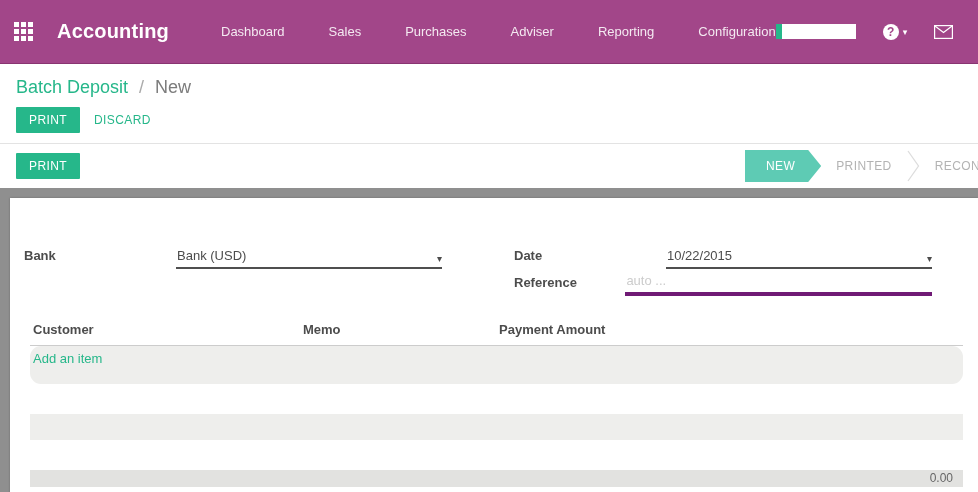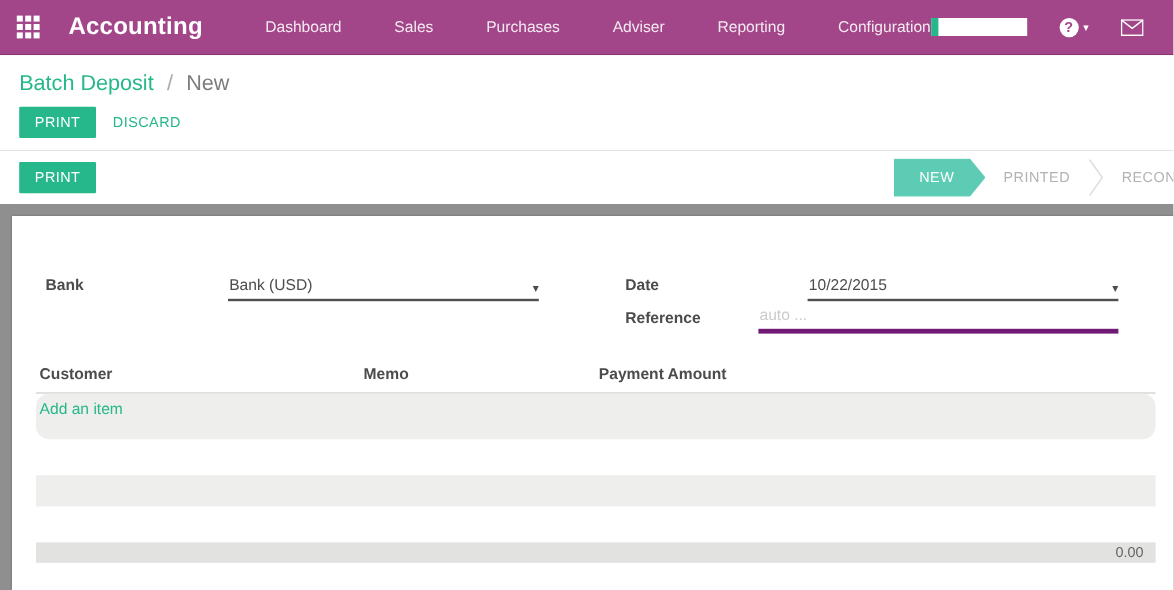--- a/index.html
+++ b/index.html
@@ -1,20 +1,20 @@
 <!DOCTYPE html>
 <html><head>
 <meta charset="utf-8">
 <style>
   * { margin:0; padding:0; box-sizing:border-box; }
   html,body { width:978px; height:492px; overflow:hidden;
     font-family:"Liberation Sans", sans-serif; background:#fff; }
 
   
-  .navbar { height:46px; background:#a24689; display:flex; align-items:center;
+  .navbar { height:64px; background:#a24689; display:flex; align-items:center;
     padding:0 12px 0 14px; border-bottom:1px solid rgba(60,0,45,.25); color:#fff; }
   .apps-icon { width:20px; height:19px; display:grid; cursor:pointer;
     grid-template-columns:repeat(3,5px); grid-template-rows:repeat(3,5px); gap:2px; }
   .apps-icon span { background:#fff; }
   .brand { font-size:20px; font-weight:bold; margin-left:24px; letter-spacing:.2px; }
   .menu { display:flex; gap:44px; margin-left:52px; font-size:13px; }
   .menu-item { color:#f4e9f1; cursor:pointer; white-space:nowrap; }
   .nav-right { margin-left:auto; display:flex; align-items:center; gap:27px; }
   .planner-bar { width:80px; height:15px; background:#fff; position:relative; cursor:pointer; }
   .planner-bar .fill { position:absolute; left:0; top:0; bottom:0; width:6px; background:#26b78a; }
@@ -45,21 +45,21 @@
   .step { font-size:12px; letter-spacing:.4px; height:32px; line-height:32px; }
   .step-active { background:#5ecbb4; color:#fff; padding:0 26px 0 21px; cursor:default;
     clip-path:polygon(0 0, calc(100% - 13px) 0, 100% 50%, calc(100% - 13px) 100%, 0 100%); }
   .step-inactive { color:#b3b3b3; padding:0 15px; background:#fff; cursor:pointer; }
   .chev-sep { display:block; }
 
   
   .main { height:331px; background:#8f8f8f; padding:10px 0 0 10px; }
   .sheet { background:#fff; height:312px; box-shadow:0 0 2px rgba(0,0,0,.25); padding-top:44px; }
 
-  .fields { display:flex; gap:72px; padding:0 46px 0 28px; }
+  .fields { display:flex; gap:72px; padding:0 46px 0 14px; }
   .fgroup { flex:1; }
   .field-row { display:flex; align-items:flex-end; height:27px; }
   .field-label { width:152px; font-size:13px; font-weight:bold; color:#4c4c4c; padding-bottom:6px; }
   .field-value { flex:1; position:relative; font-size:13px; color:#4c4c4c;
     border-bottom:2px solid #4f4f4f; padding:0 14px 4px 1px; cursor:pointer; }
   .dd-caret { position:absolute; right:0; bottom:3px; font-size:10px; color:#4c4c4c; }
   .ref-input { width:100%; border:none; border-bottom:4px solid #701a75; font-size:13px;
     color:#4c4c4c; padding:0 0 4px 1px; font-family:inherit; outline:none; background:transparent; }
   .ref-input::placeholder { color:#ccc; }
 

